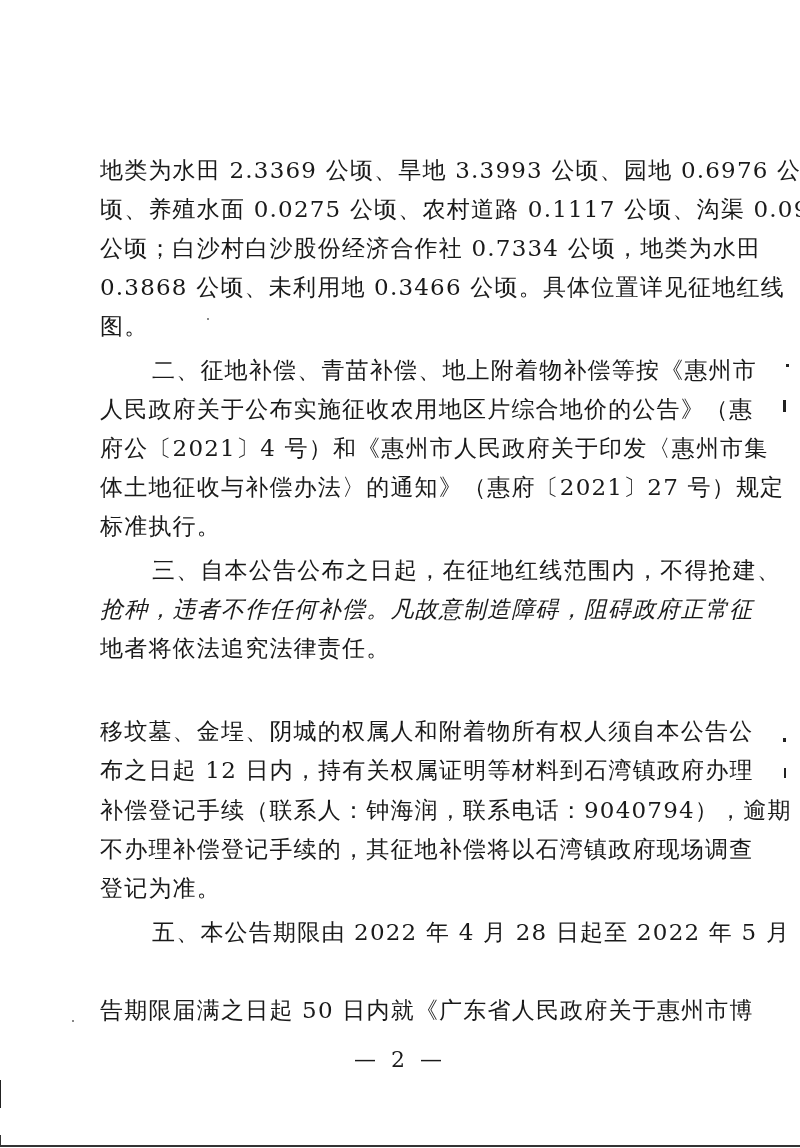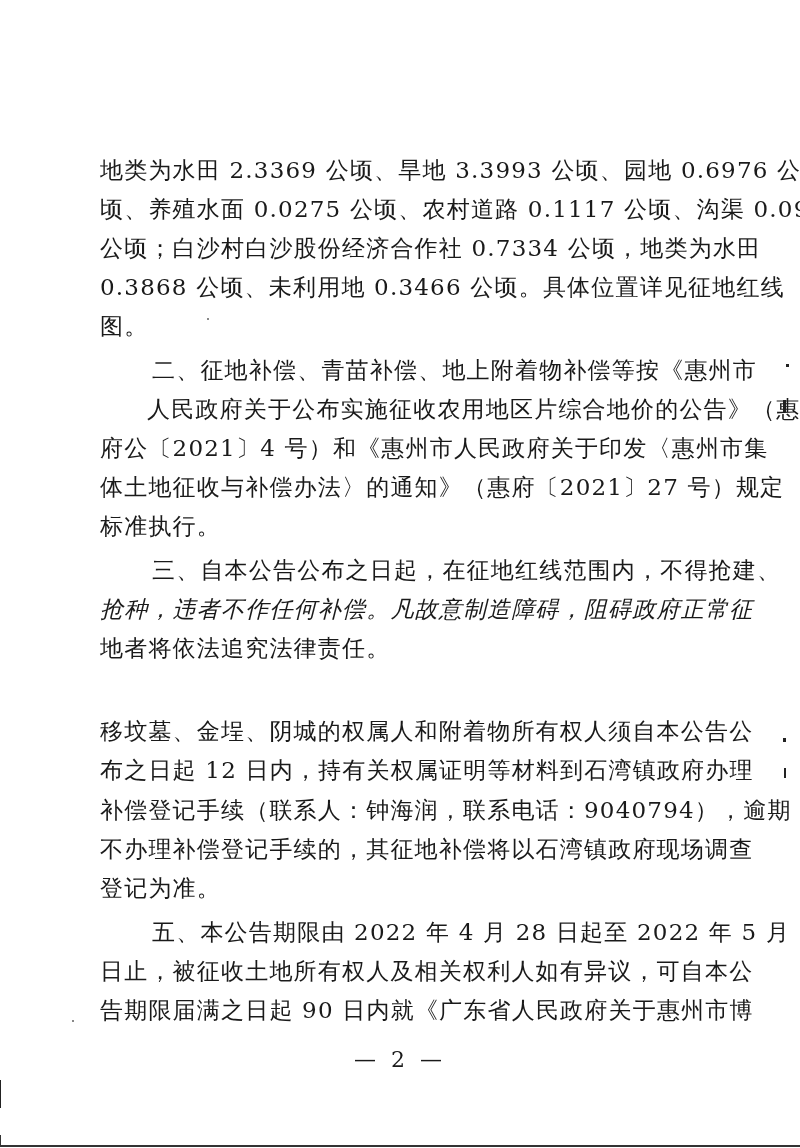--- a/index.html
+++ b/index.html
@@ -86,38 +86,37 @@
 
 <div class="page">
 
   <div class="line" style="top:155px;">地类为水田 2.3369 公顷、旱地 3.3993 公顷、园地 0.6976 公</div>
   <div class="line" style="top:194px;">顷、养殖水面 0.0275 公顷、农村道路 0.1117 公顷、沟渠 0.0937</div>
   <div class="line" style="top:233px;">公顷；白沙村白沙股份经济合作社 0.7334 公顷，地类为水田</div>
   <div class="line" style="top:272px;">0.3868 公顷、未利用地 0.3466 公顷。具体位置详见征地红线</div>
   <div class="line short" style="top:311px;">图。</div>
 
   <div class="line indent" style="top:355px;">二、征地补偿、青苗补偿、地上附着物补偿等按《惠州市</div>
-  <div class="line" style="top:394px;margin-left:47px;">人民政府关于公布实施征收农用地区片综合地价的公告》（惠</div>
+  <div class="line" style="top:394px;">人民政府关于公布实施征收农用地区片综合地价的公告》（惠</div>
   <div class="line" style="top:433px;">府公〔2021〕4 号）和《惠州市人民政府关于印发〈惠州市集</div>
   <div class="line" style="top:472px;">体土地征收与补偿办法〉的通知》（惠府〔2021〕27 号）规定</div>
   <div class="line short" style="top:511px;">标准执行。</div>
 
   <div class="line indent" style="top:555px;">三、自本公告公布之日起，在征地红线范围内，不得抢建、</div>
   <div class="line" style="top:594px;font-style:italic;">抢种，违者不作任何补偿。凡故意制造障碍，阻碍政府正常征</div>
   <div class="line short" style="top:633px;">地者将依法追究法律责任。</div>
 
   <div class="line" style="top:716px;">移坟墓、金埕、阴城的权属人和附着物所有权人须自本公告公</div>
   <div class="line" style="top:755px;">布之日起 12 日内，持有关权属证明等材料到石湾镇政府办理</div>
   <div class="line" style="top:795px;">补偿登记手续（联系人：钟海润，联系电话：9040794），逾期</div>
   <div class="line short" style="top:873px;">登记为准。</div>
   <div class="line" style="top:834px;">不办理补偿登记手续的，其征地补偿将以石湾镇政府现场调查</div>
 
   <div class="line indent" style="top:917px;">五、本公告期限由 2022 年 4 月 28 日起至 2022 年 5 月 13</div>
-  <div class="line" style="top:956px;">日止，被征收土地所有权人及相关权利人如有异议，可自本公</div>
-  <div class="line" style="top:995px;">告期限届满之日起 90 日内就《广东省人民政府关于惠州市博</div>
+  <div class="line" style="top:995px;">告期限届满之日起 50 日内就《广东省人民政府关于惠州市博</div>
 
   <div class="page-number">— 2 —</div>
 
   <div class="speck" style="left:786px; top:364px; width:3px; height:3px;"></div>
   <div class="speck" style="left:783px; top:400px; width:3px; height:12px;"></div>
   <div class="speck" style="left:783px; top:738px; width:3px; height:4px;"></div>
   <div class="speck" style="left:784px; top:768px; width:2px; height:10px;"></div>
   <div class="speck" style="left:207px; top:318px; width:2px; height:2px; background:#888;"></div>
   <div class="speck" style="left:72px; top:1020px; width:2px; height:2px; background:#888;"></div>
   <div class="left-border"></div>

